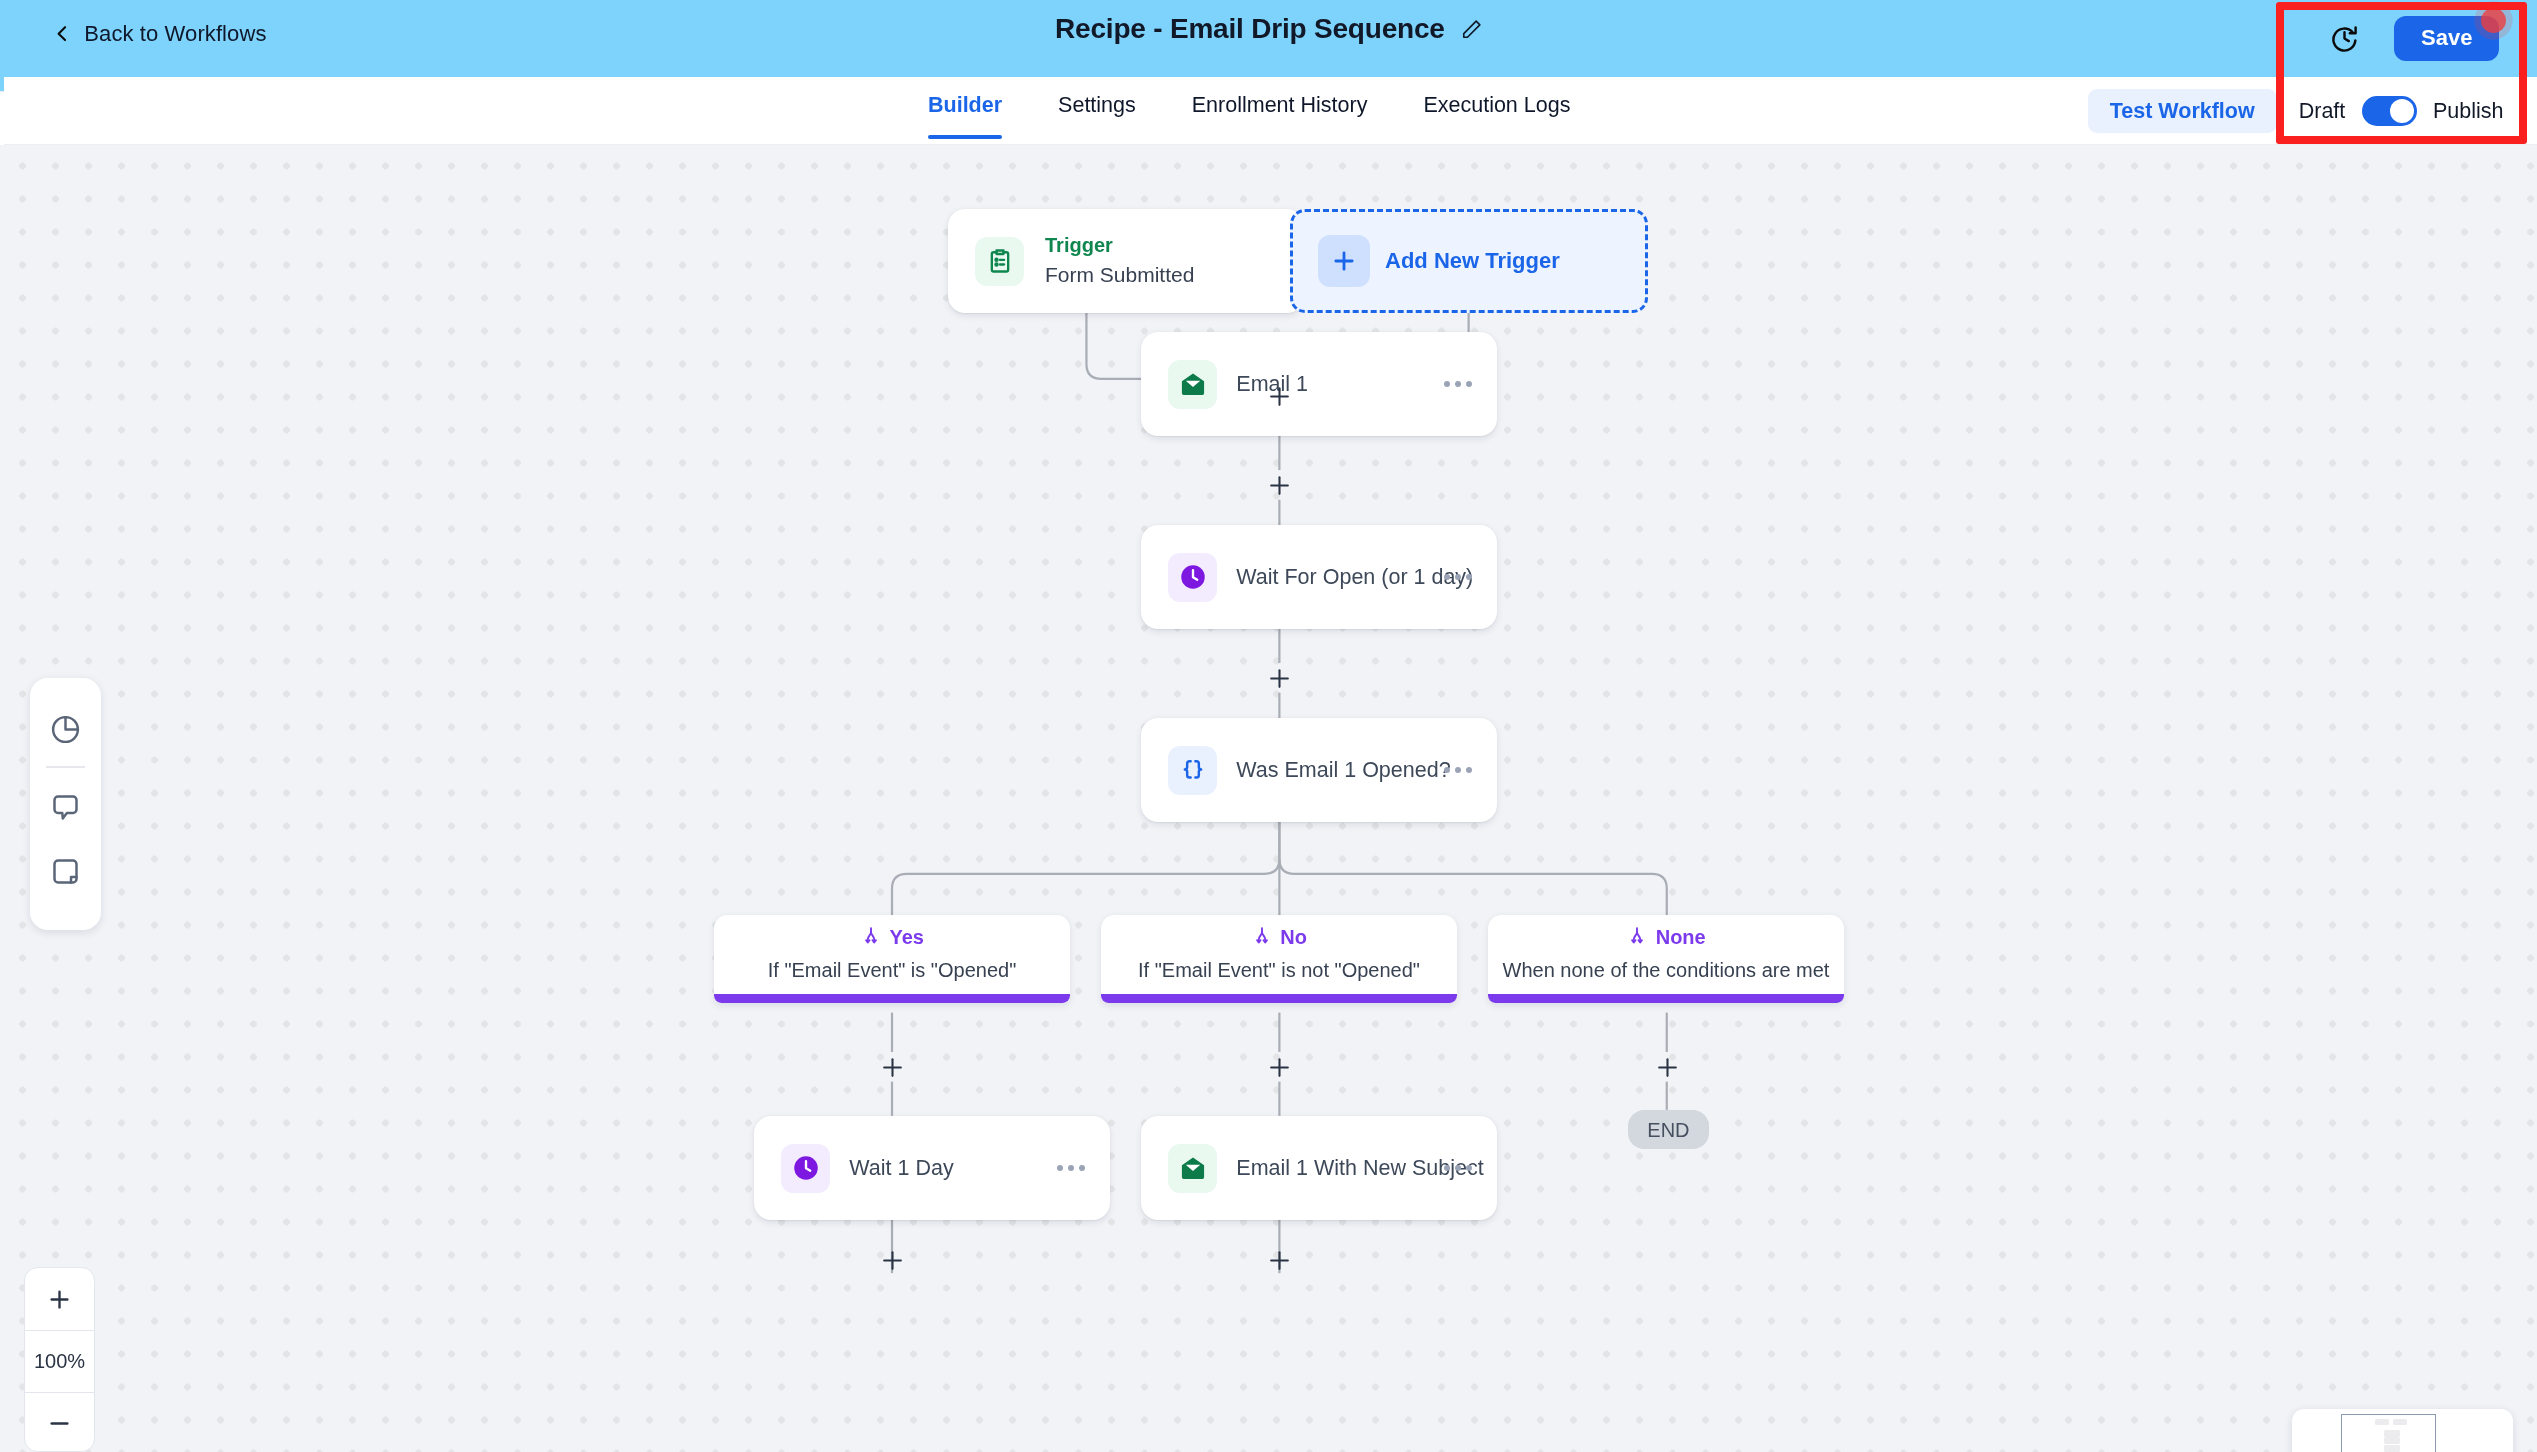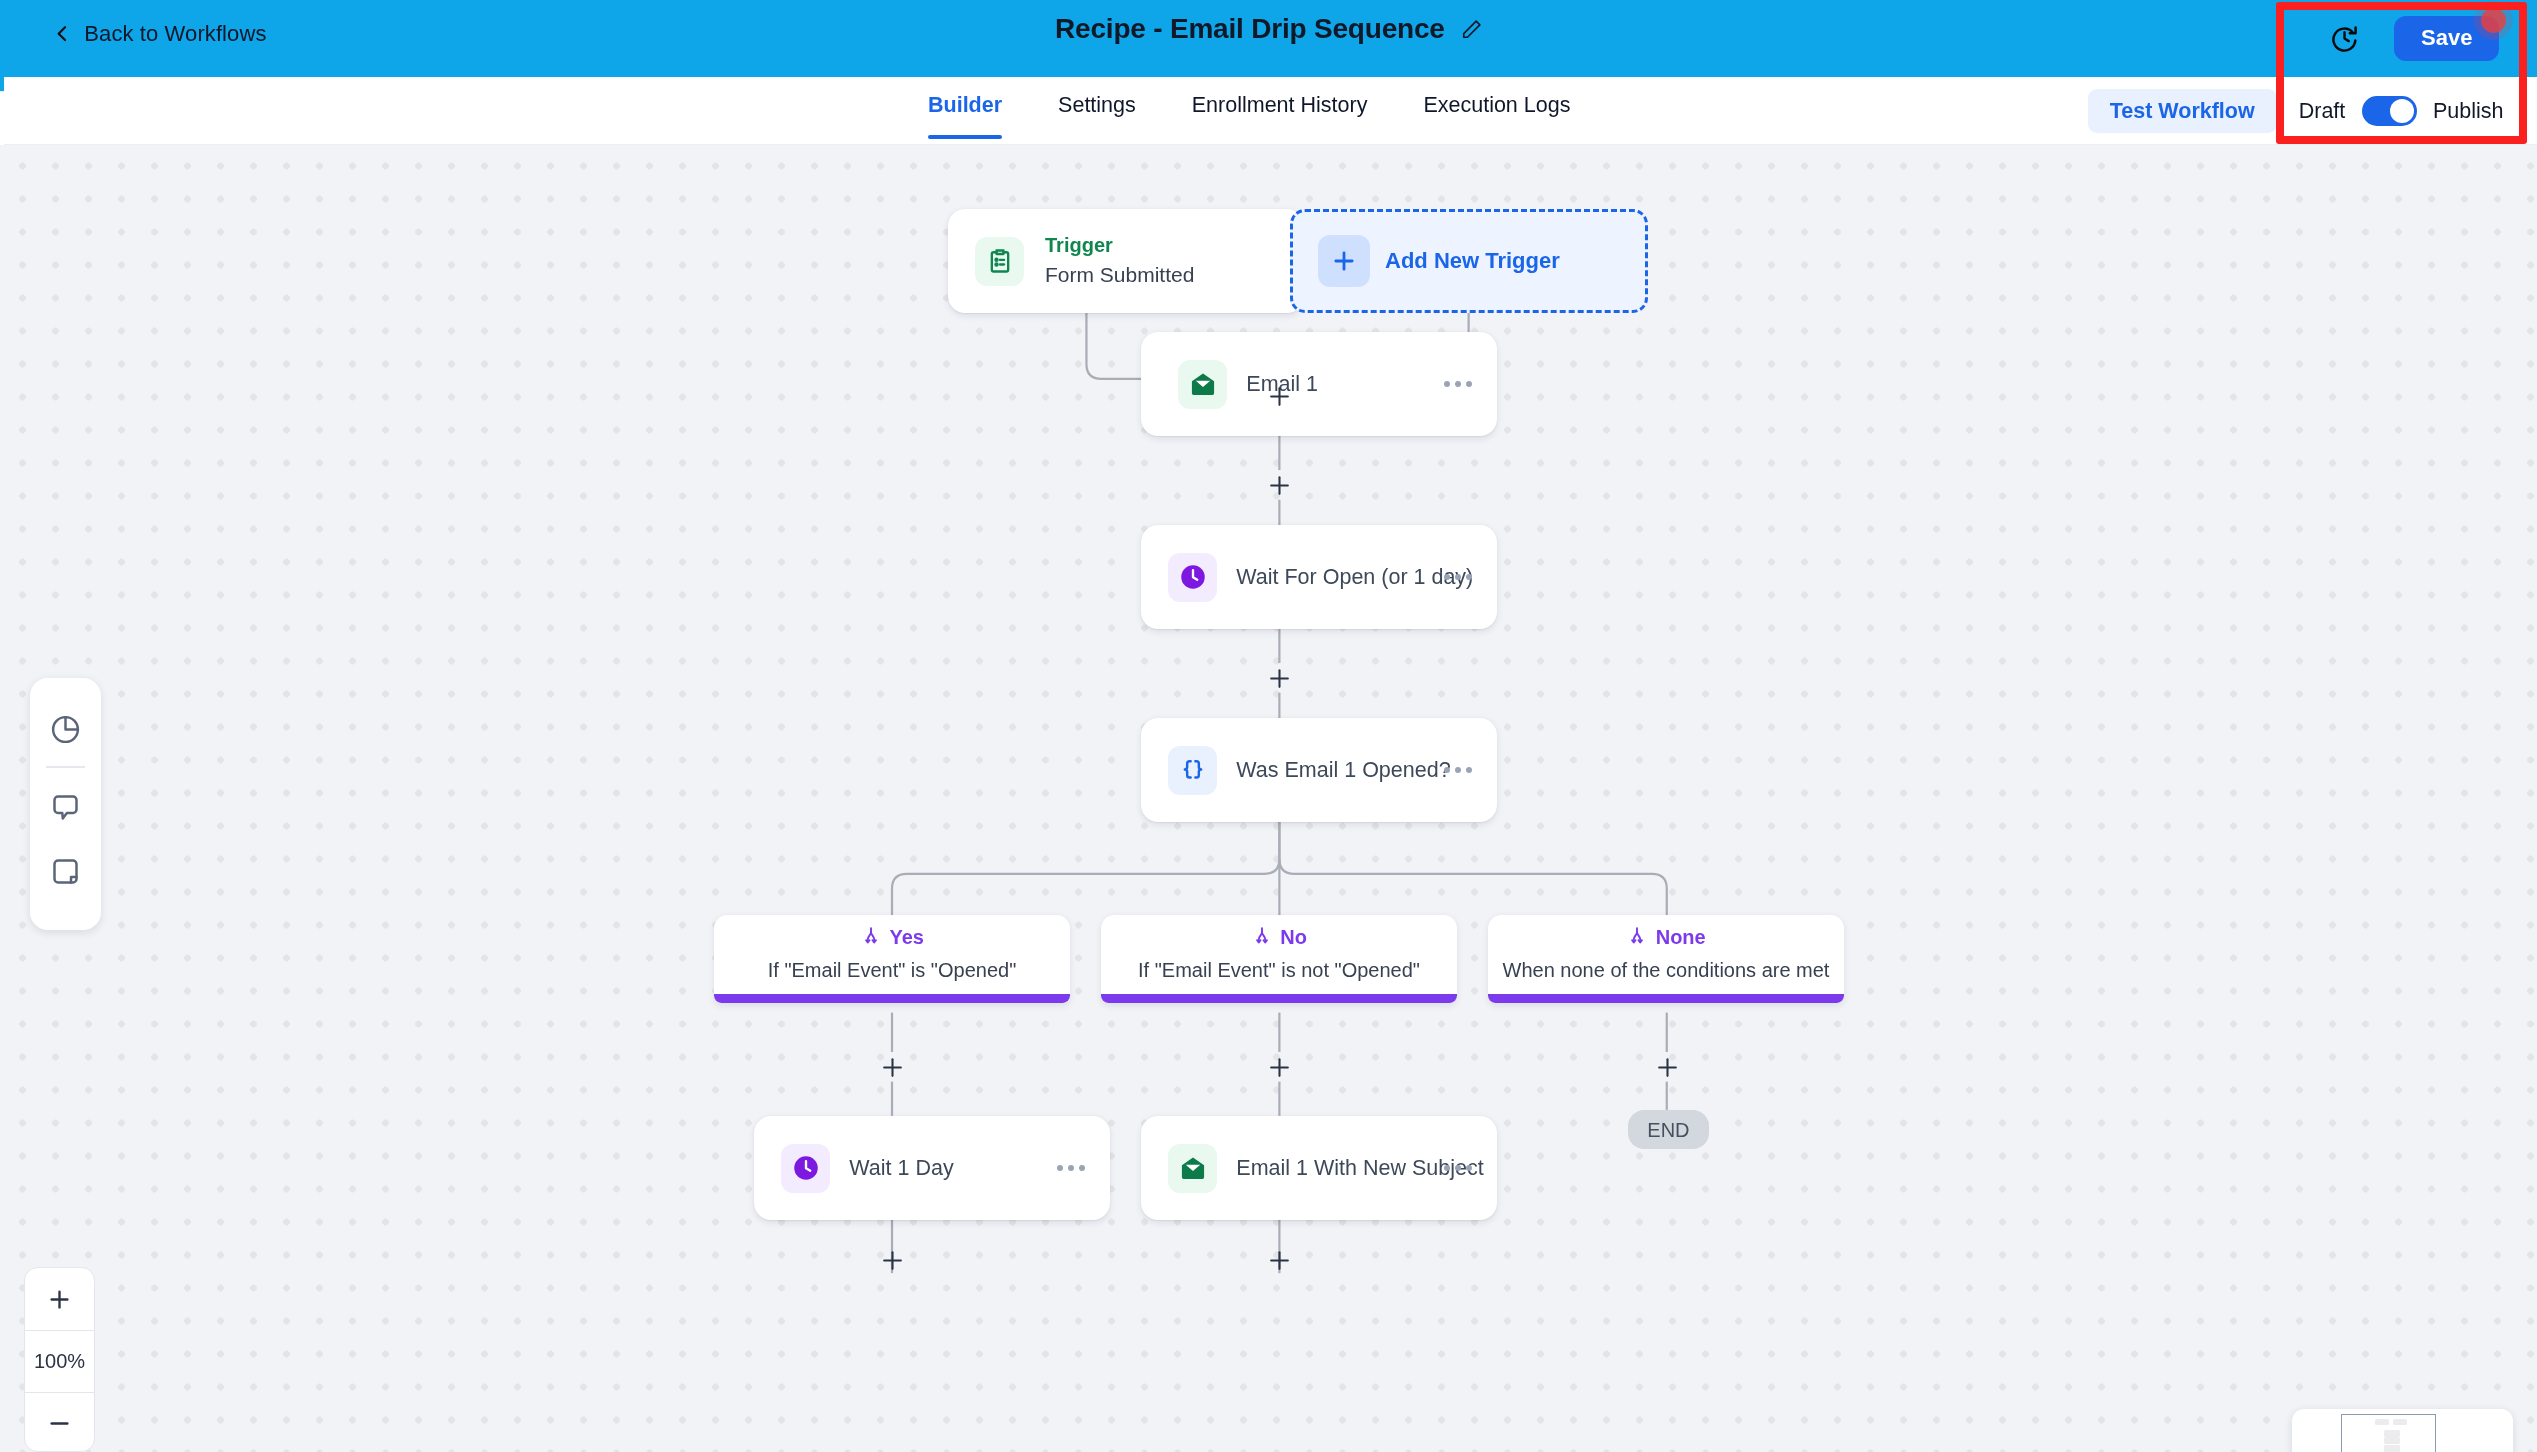--- a/index.html
+++ b/index.html
@@ -7,21 +7,21 @@
     width: 2538px; height: 1452px;
     font-family: "Liberation Sans", sans-serif;
     background: #ffffff;
     overflow: hidden;
   }
   #app { position: relative; width: 2538px; height: 1452px; }
 
   
   .header-top {
     position: absolute; top: 0; left: 0; width: 2538px; height: 92px;
-    background: #0ea5e9;
+    background: #7dd3fc;
     border-bottom: 1.5px solid #eceef3;
   }
   .back-link {
     position: absolute; left: 53px; top: 21px;
     display: flex; align-items: center; gap: 12px;
     cursor: pointer;
   }
   .back-chevron { width: 19.3px; height: 19.3px; display:block; }
   .back-label { font-size: 22px; color: #0f172a; font-weight: 400; letter-spacing: 0.1px;}
 
@@ -137,21 +137,21 @@
     display: flex; align-items: center; gap: 15px; padding-left: 25px; cursor: pointer;
   }
   .add-plus-box {
     width: 52px; height: 52px; border-radius: 12px; background: #cfe0fe;
     display:flex; align-items:center; justify-content:center; flex:none;
   }
   .add-plus-box::before{ content:""; position:absolute; }
   .add-trigger-lbl { font-size: 22px; font-weight: 700; color: #1b66e8; white-space: nowrap;}
 
   
-  #email1-node   { left: 1101px; top: 187px; width: 356px; height: 104px; padding-left: 37px; gap: 19.3px;}
+  #email1-node   { left: 1101px; top: 187px; width: 356px; height: 104px; padding-left: 27px; gap: 19.3px;}
   #wait-node     { left: 1101px; top: 380px; width: 356px; height: 104px; padding-left: 27px; gap: 19.3px;}
   #cond-node     { left: 1101px; top: 573px; width: 356px; height: 104px; padding-left: 27px; gap: 19.3px;}
   #wait1day-node { left: 714px; top: 971px; width: 356px; height: 104px; padding-left: 27px; gap: 19.3px;}
   #email1new-node{ left: 1101px; top: 971px; width: 356px; height: 104px; padding-left: 27px; gap: 19.3px;}
 
   
   .branch {
     position: absolute; top: 770px; width: 356px; height: 88px;
     background: #fff; border-radius: 13.4px 13.4px 7.4px 7.4px;
     border-bottom: 9.6px solid #7c3aed;

